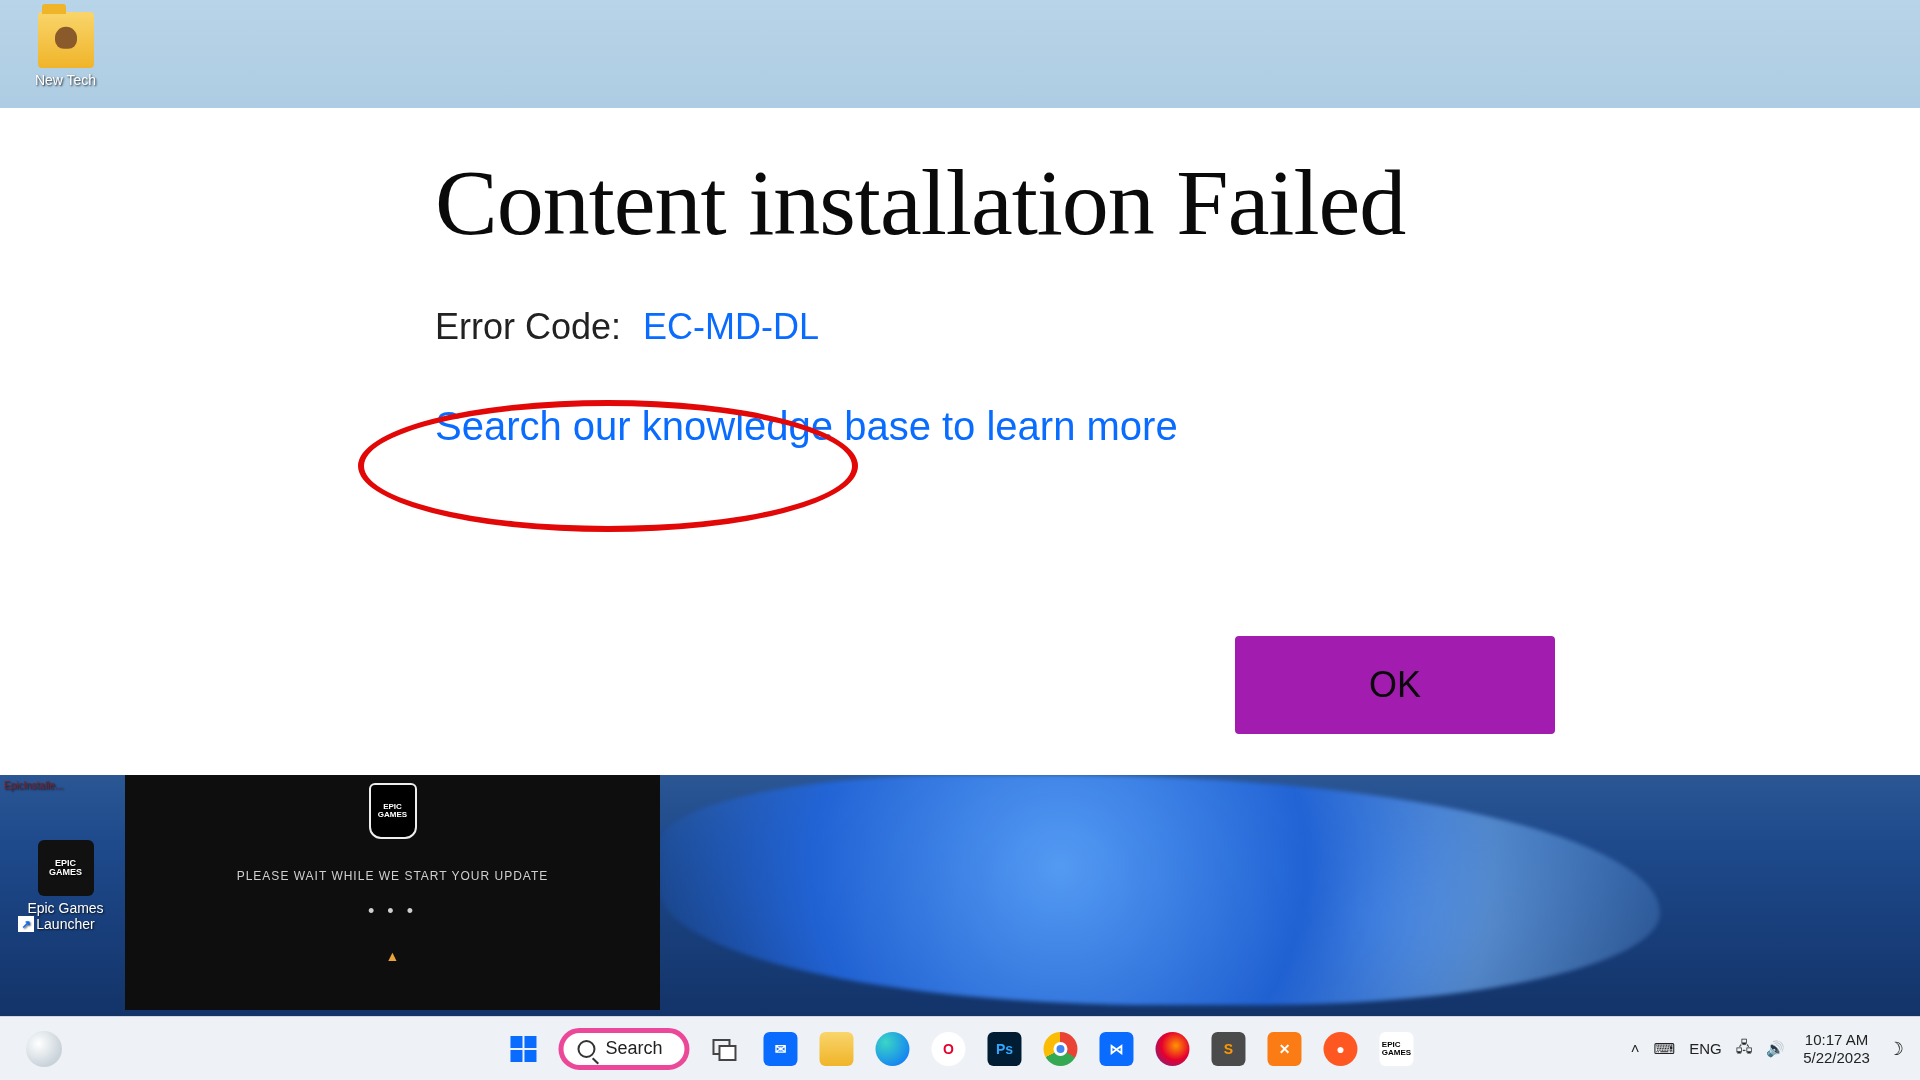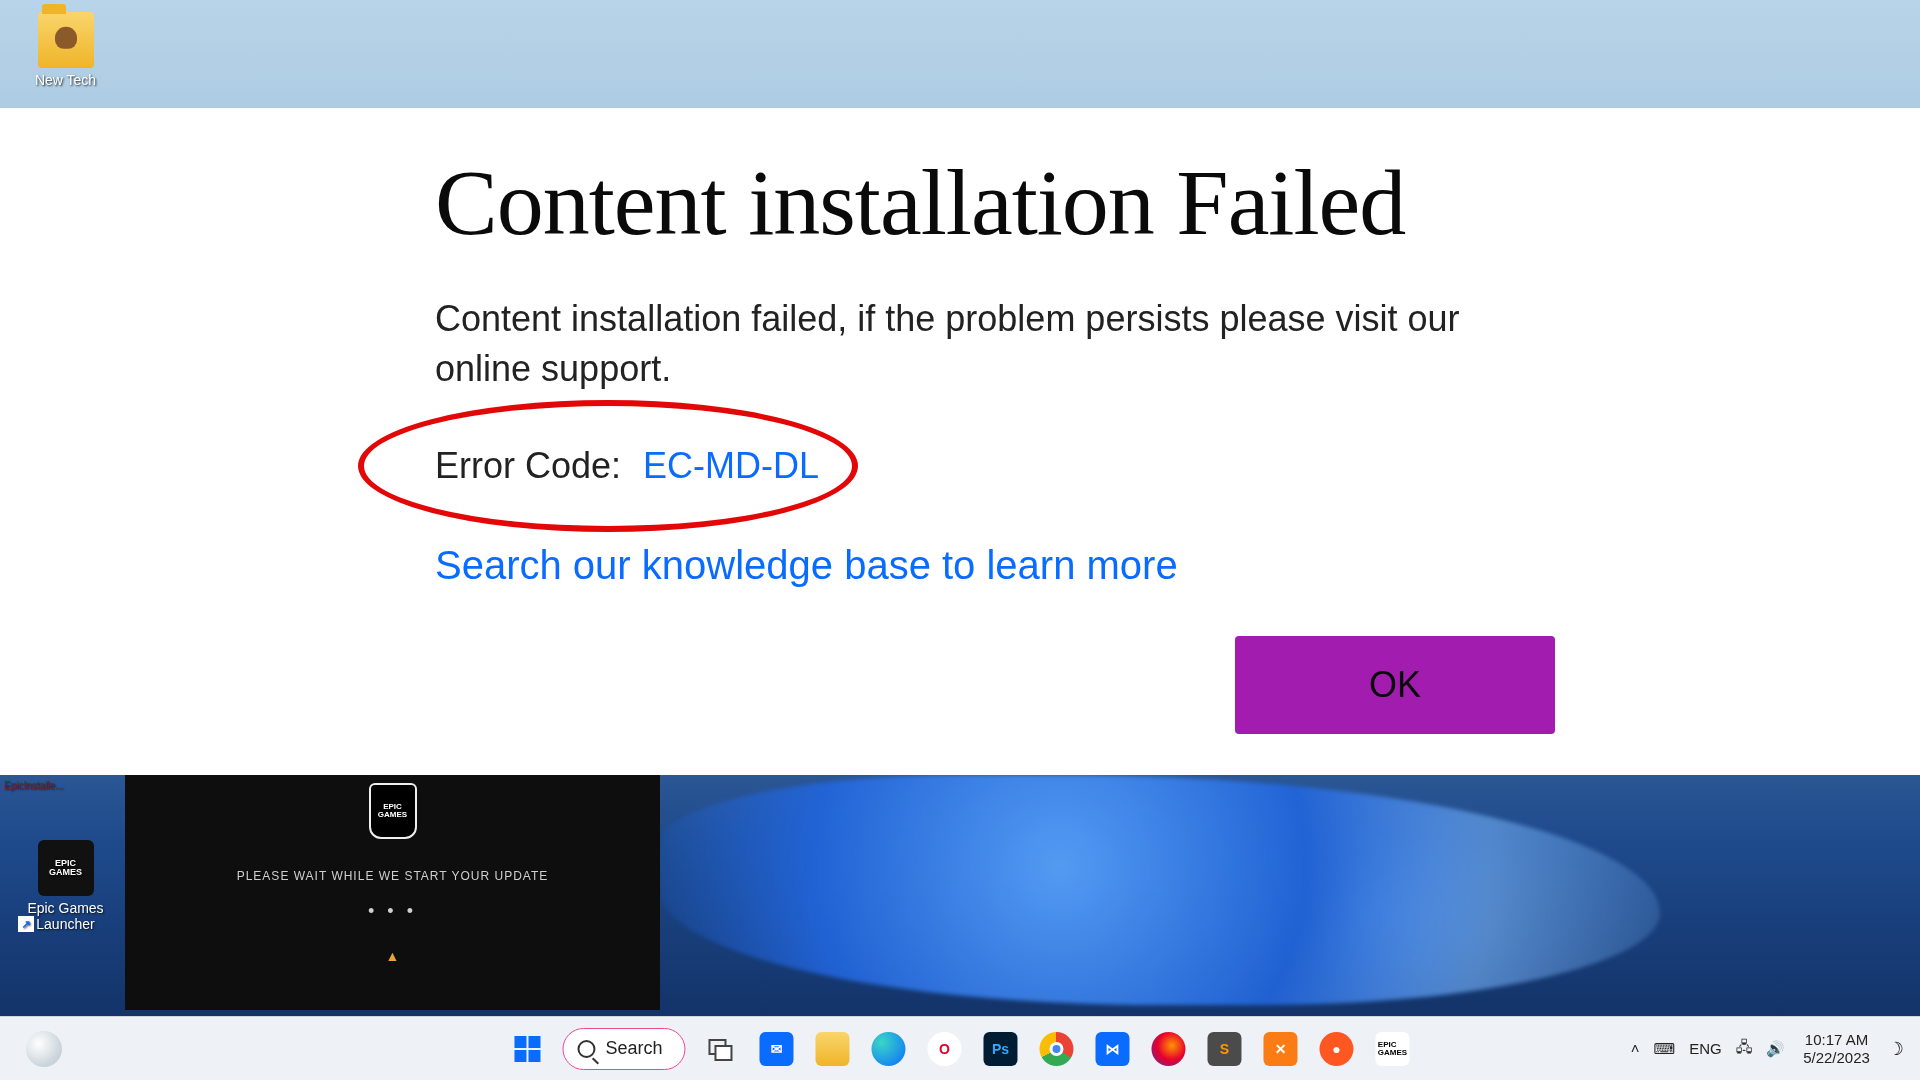--- a/index.html
+++ b/index.html
@@ -124,21 +124,21 @@
     left:0; bottom:0;
     width:1920px; height:64px;
     background:#eef2f6;
     border-top:1px solid #d0d6dc;
     display:flex;
     align-items:center;
   }
   .taskbar .weather { margin-left:26px; width:36px; height:36px; border-radius:50%; background:radial-gradient(circle at 35% 35%, #fff, #c9d3da 70%);}
   .taskbar .center { position:absolute; left:50%; transform:translateX(-50%); display:flex; align-items:center; gap:14px;}
   .task-icon { width:42px; height:42px; border-radius:8px; display:flex; align-items:center; justify-content:center; font-size:20px; position:relative;}
-  .search-box { display:flex; align-items:center; gap:10px; background:#fff; border:1px solid #ec4899; border-radius:24px; padding:6px 22px 6px 14px; height:42px;}
+  .search-box { display:flex; align-items:center; gap:10px; background:#fff; border:5px solid #ec4899; border-radius:24px; padding:6px 22px 6px 14px; height:42px;}
   .search-box .mag { width:18px; height:18px; border:2px solid #333; border-radius:50%; position:relative;}
   .search-box .mag::after{content:"";position:absolute;right:-6px;bottom:-6px;width:8px;height:2px;background:#333;transform:rotate(45deg);}
   .search-box span { font-size:18px; color:#222;}
   .tray { position:absolute; right:16px; display:flex; align-items:center; gap:18px; font-size:15px; color:#222;}
   .tray .clock { text-align:center; line-height:1.2;}
   .tray .sep-icons { display:flex; align-items:center; gap:14px;}
 
   
   .sq { width:34px; height:34px; border-radius:6px; display:flex; align-items:center; justify-content:center; color:#fff; font-size:14px; font-weight:bold;}
 </style>
@@ -172,21 +172,20 @@
     <div>GAMES</div>
   </div>
   <div class="msg">PLEASE WAIT WHILE WE START YOUR UPDATE</div>
   <div class="dots">• • •</div>
   <div class="warn">▲</div>
 </div>
 
 <div class="dialog-band">
   <div class="dialog-inner">
     <div class="dialog-title">Content installation Failed</div>
-    <div class="dialog-body">Content installation failed, if the problem persists please visit our online support.</div>
     <div class="error-line">
       <span>Error Code: </span><span class="code">EC-MD-DL</span>
     </div>
     <div class="kb-link">Search our knowledge base to learn more</div>
     <div class="ok-btn">OK</div>
   </div>
 </div>
 
 <div class="red-ellipse"></div>
 

